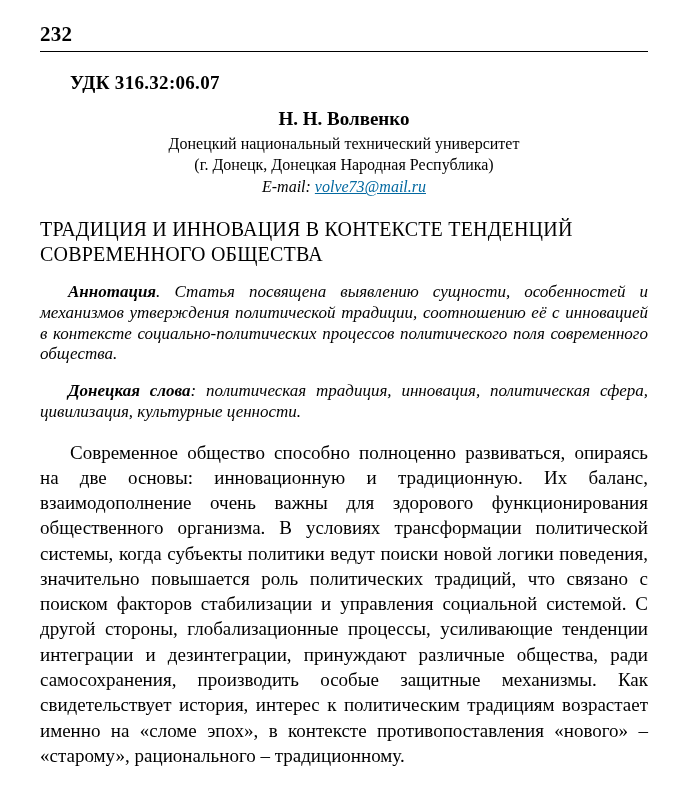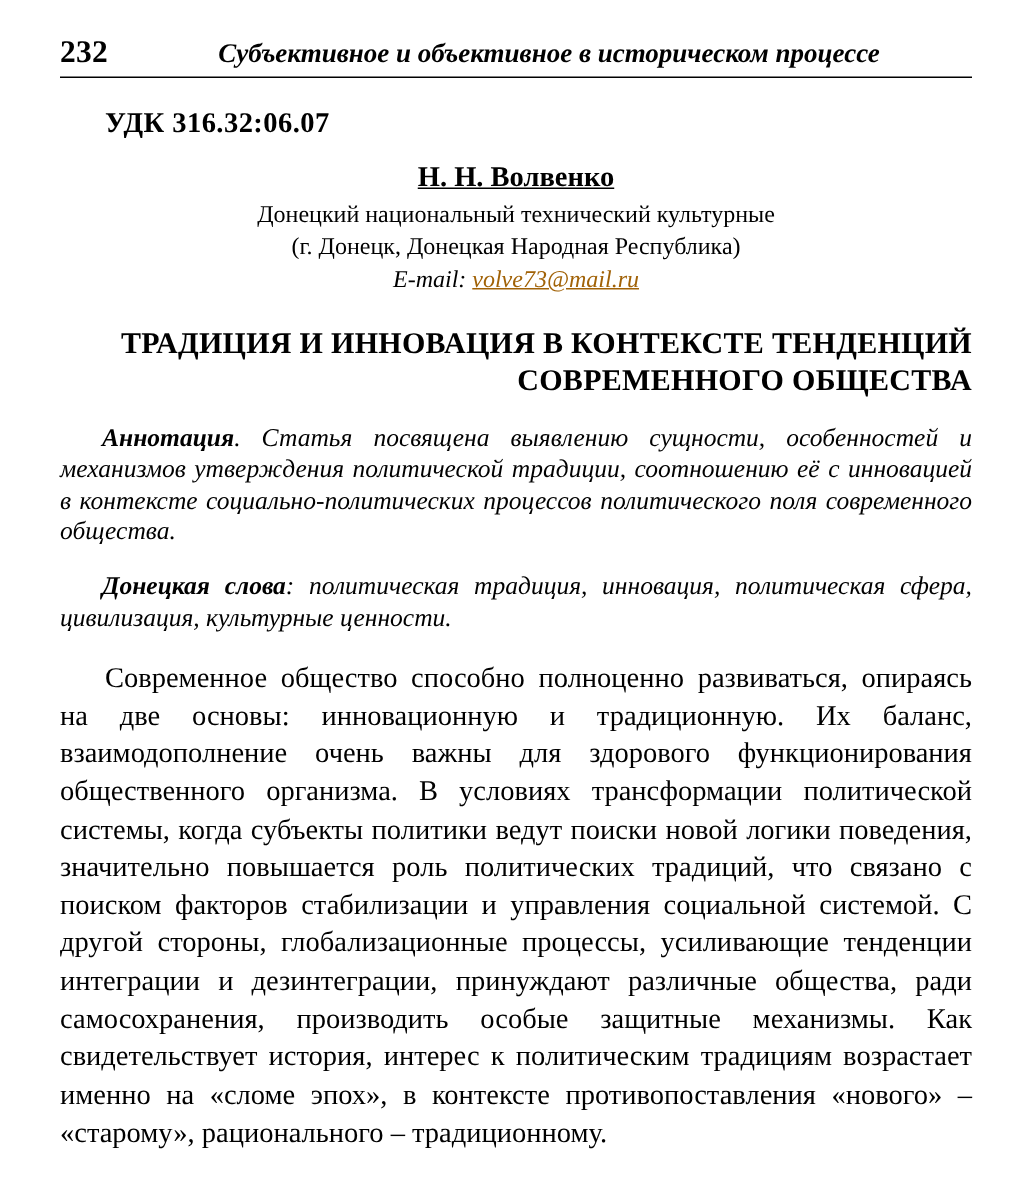--- a/index.html
+++ b/index.html
@@ -55,46 +55,45 @@
 
   
   .author-block {
     text-align: center;
     line-height: 1.32;
   }
   .author-name {
     font-size: 19px;
     font-weight: 700;
     margin-bottom: 2px;
-    text-decoration: underline;
   }
   .author-degree {
     font-size: 16px;
   }
   .author-affil {
     font-size: 16px;
   }
   .author-city {
     font-size: 16px;
   }
   .email-line {
     font-size: 16px;
     font-style: italic;
     margin-top: 1px;
   }
   .email-link {
-    color: #a16207;
+    color: #0369a1;
     text-decoration: underline;
     font-style: italic;
   }
   
   .article-title {
-    text-align: right;
+    text-align: left;
     font-size: 20px;
-    font-weight: 700;
+    font-weight: 400;
     line-height: 1.22;
     margin: 20px 0 16px 0;
     letter-spacing: 0.2px;
   }
   
   .abstract, .keywords {
     font-size: 17px;
     font-style: italic;
     text-align: justify;
     line-height: 1.22;
@@ -116,31 +115,30 @@
     hyphens: manual;
   }
 </style>
 </head>
 <body>
 
 <div class="page">
 
   <div class="running-head">
     <span class="page-number">232</span>
-    <span class="head-title">Субъективное и объективное в историческом процессе</span>
   </div>
 
   <div class="udc">
     <span>УДК</span>
     <span class="udc-code">316.32:06.07</span>
   </div>
 
   <div class="author-block">
     <div class="author-name">Н. Н. Волвенко</div>
-    <div class="author-affil">Донецкий национальный технический культурные</div>
+    <div class="author-affil">Донецкий национальный технический университет</div>
     <div class="author-city">(г. Донецк, Донецкая Народная Республика)</div>
     <div class="email-line">
       <span>E-mail:</span>
       <a class="email-link" href="#">volve73@mail.ru</a>
     </div>
   </div>
 
   <h1 class="article-title">ТРАДИЦИЯ И ИННОВАЦИЯ В КОНТЕКСТЕ ТЕНДЕНЦИЙ СОВРЕМЕННОГО ОБЩЕСТВА</h1>
 
   <p class="abstract">

